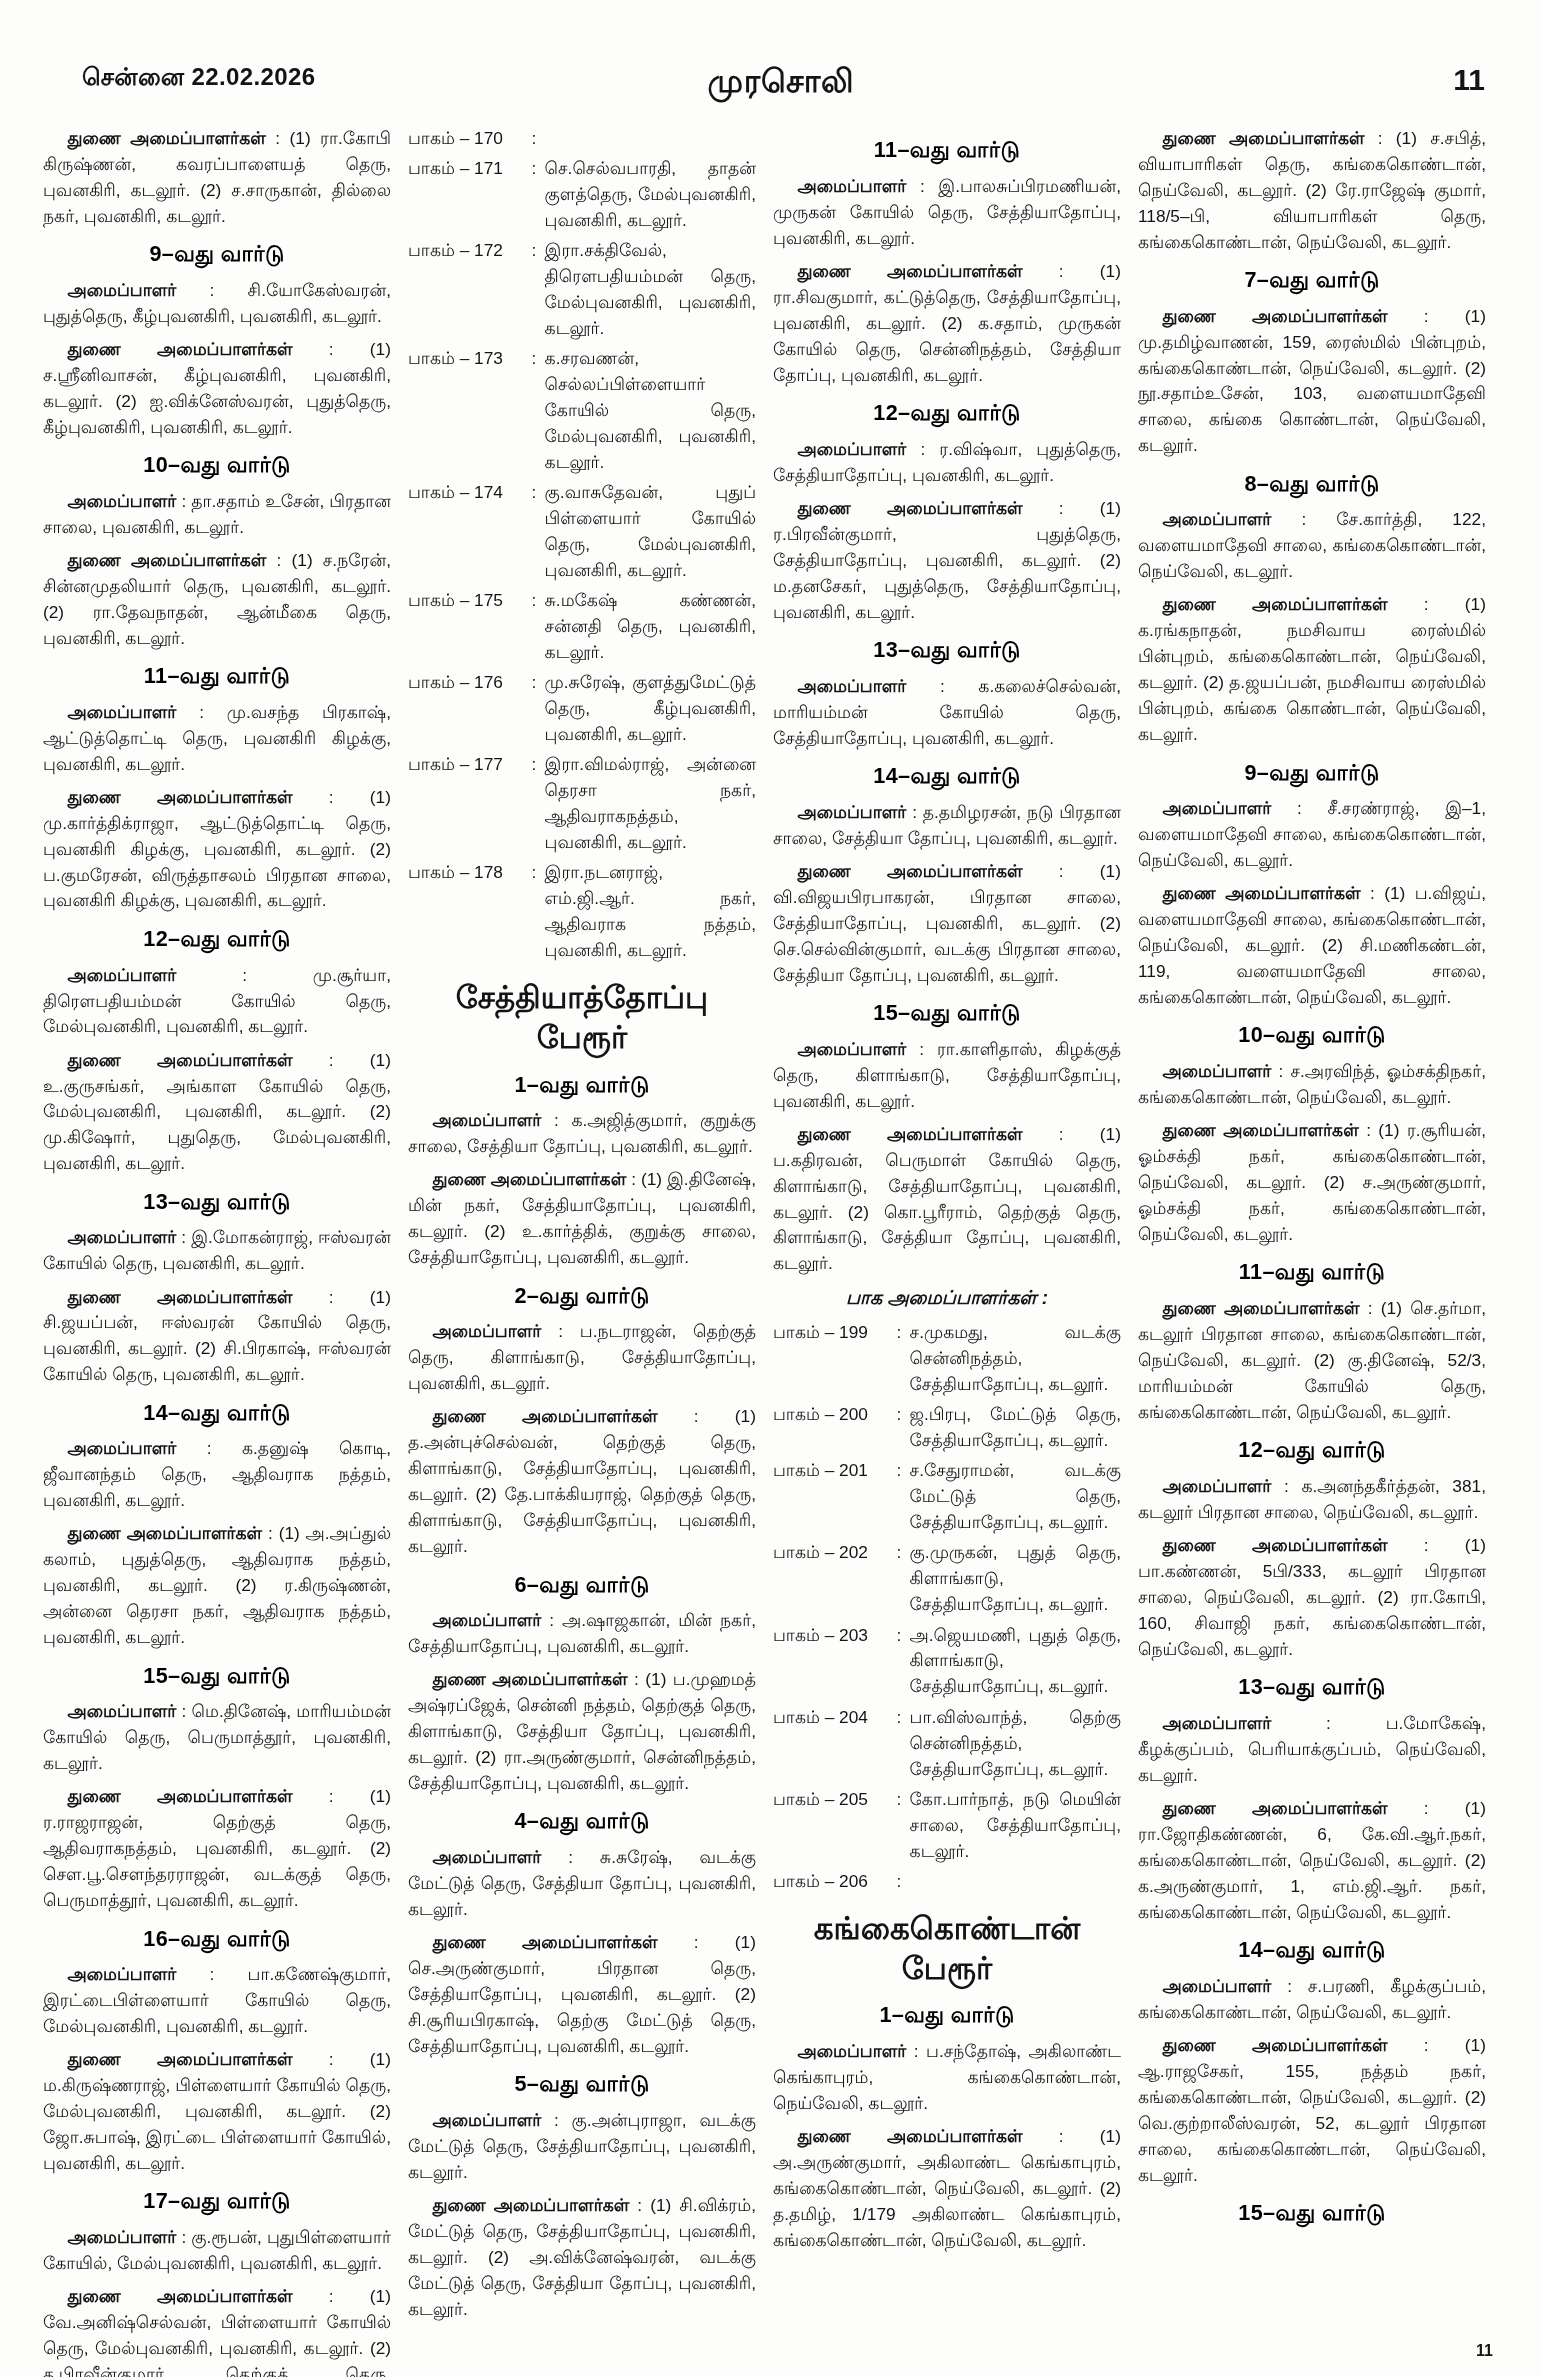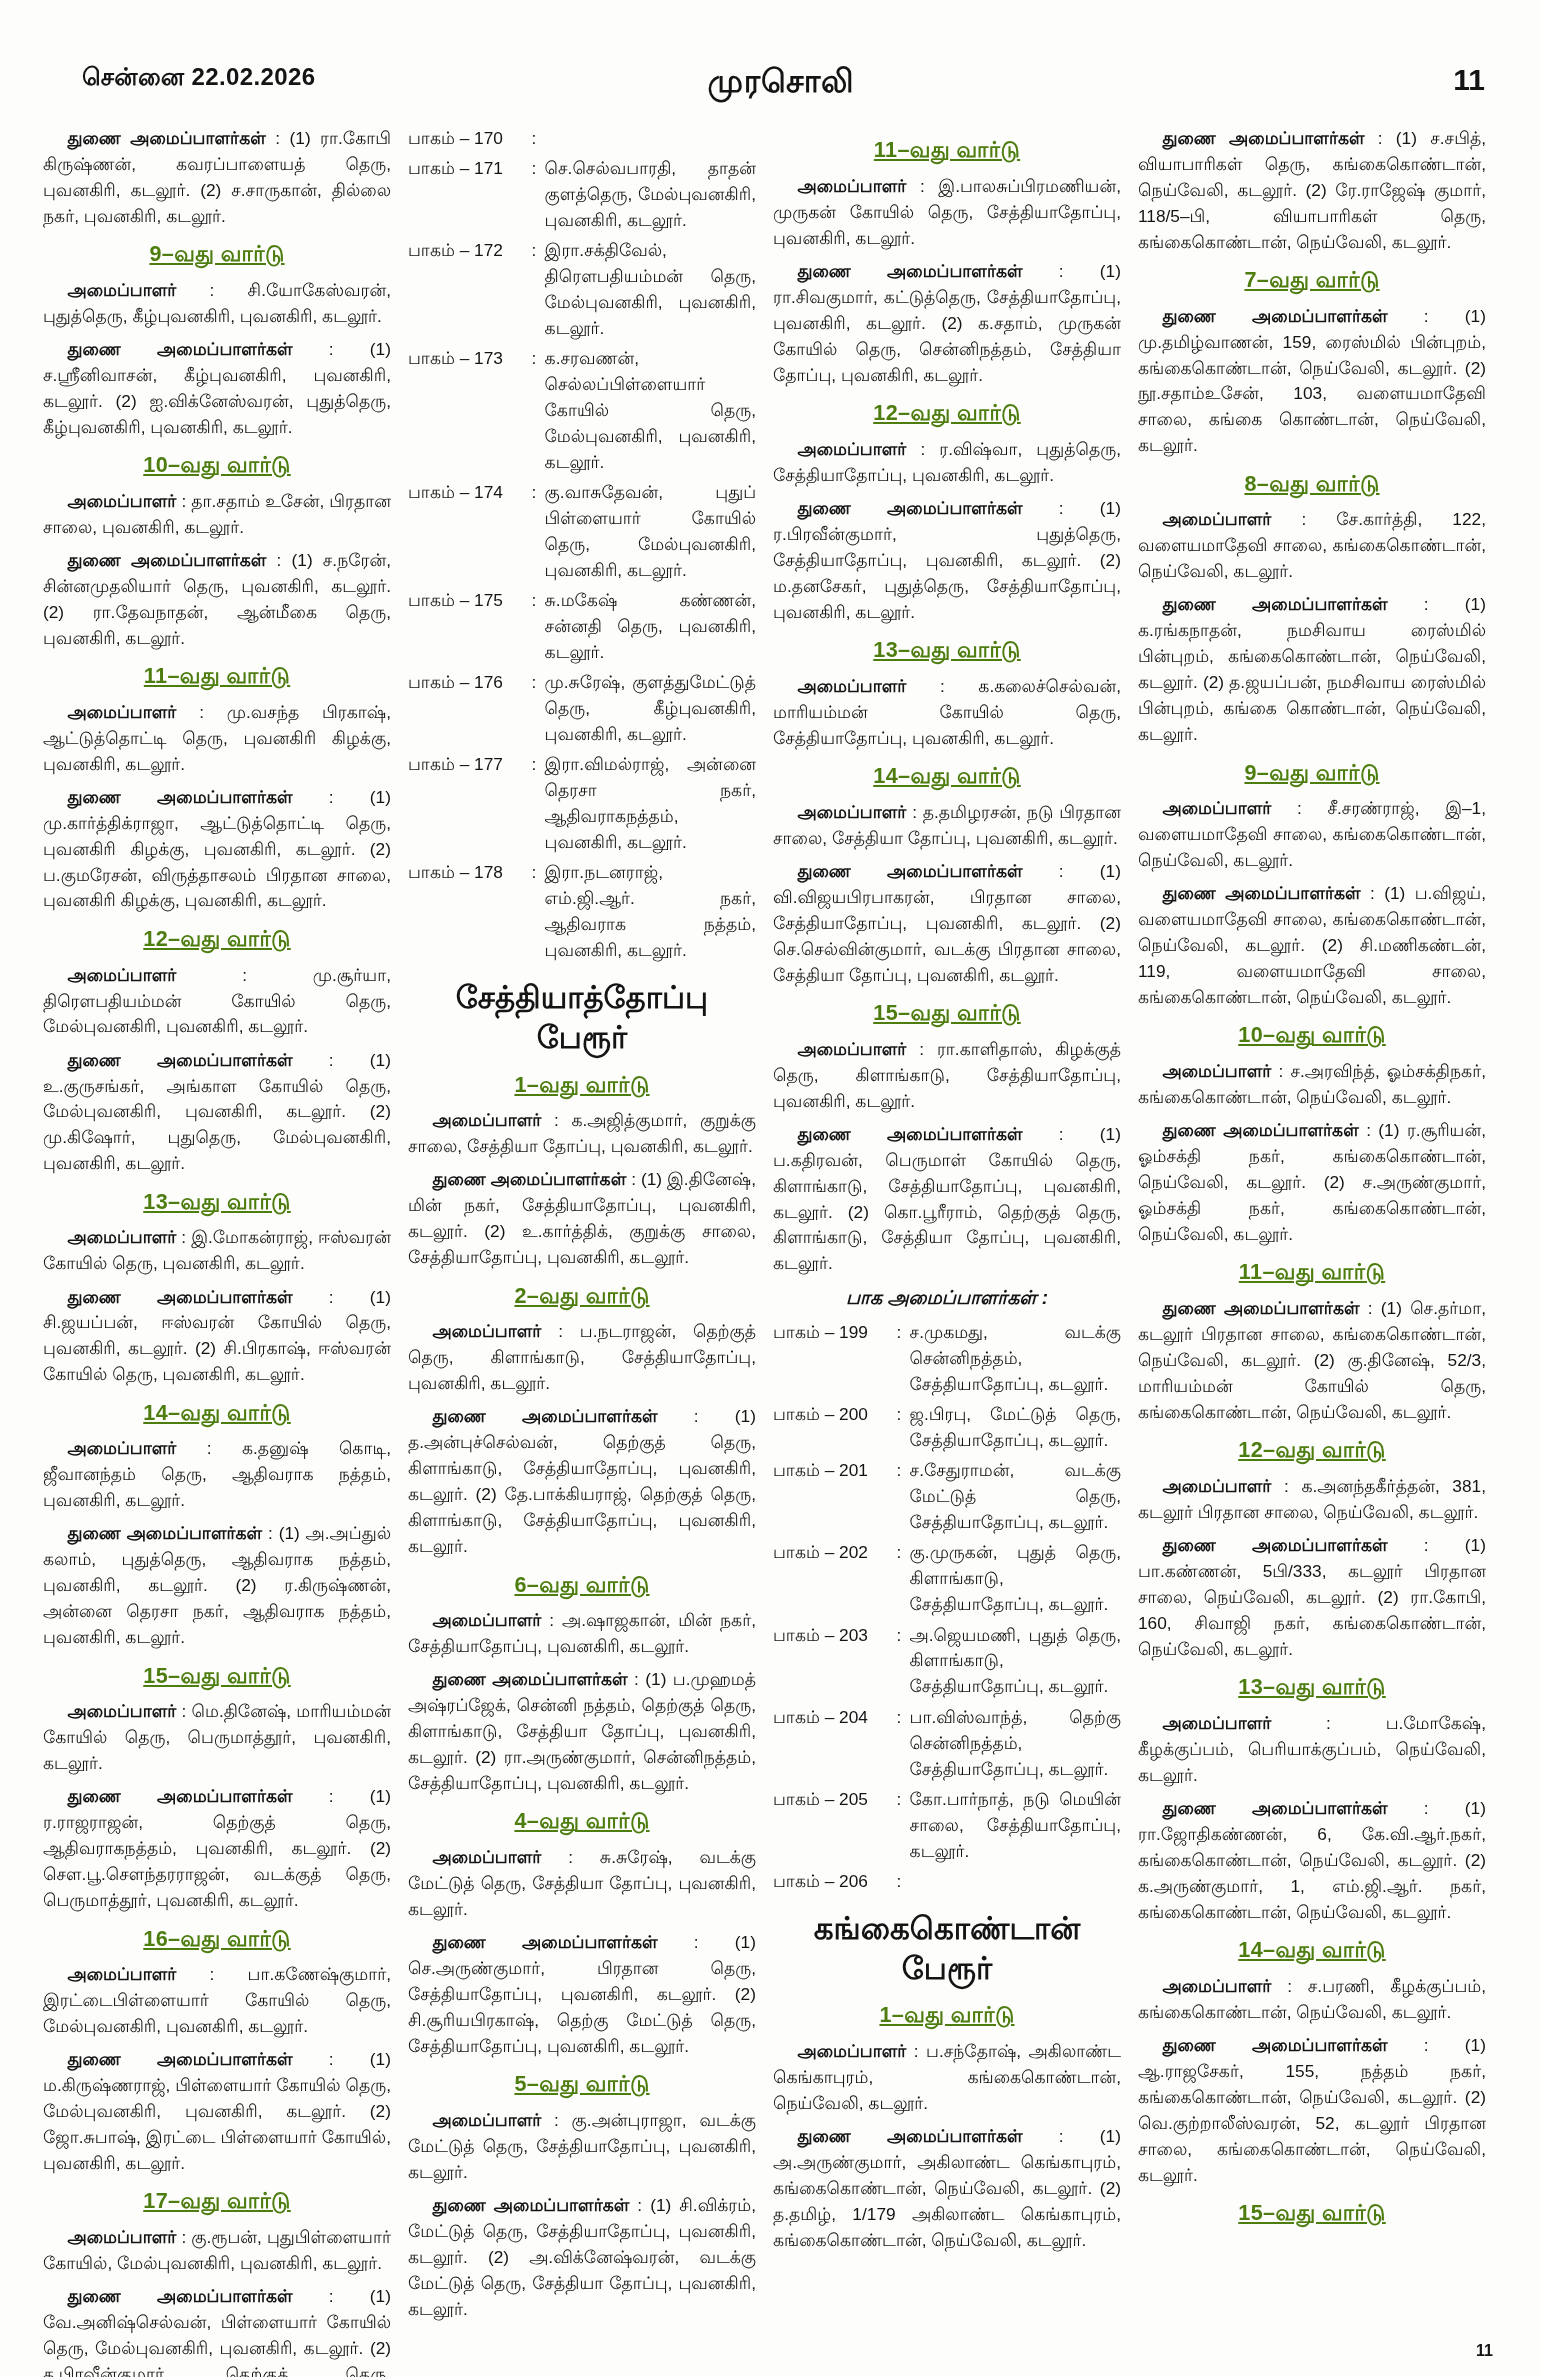--- a/index.html
+++ b/index.html
@@ -25,26 +25,25 @@
     padding:24.5px 55px 0 43px;
   }
   .col{width:348px;flex:0 0 348px;}
   .para{
     margin:0 0 7.2px 0;
     font-size:17.3px;line-height:1.5;
     text-align:justify;text-indent:24.5px;
   }
   .para .lbl{font-weight:800;}
   .ward-head{
-    color:#4d7c0f;
+    color:#000000;
     font-size:21.6px;font-weight:800;
     text-align:center;
     margin:11.5px 0 8.7px 0;
     letter-spacing:0.4px;
-    text-decoration:underline;
   }
   .section-head{
     font-size:31px;font-weight:800;
     text-align:center;
     margin:16px 0 10px 0;
   }
   .list-head{
     font-size:19px;font-weight:800;
     text-align:center;
     margin:10px 0 8.7px 0;

